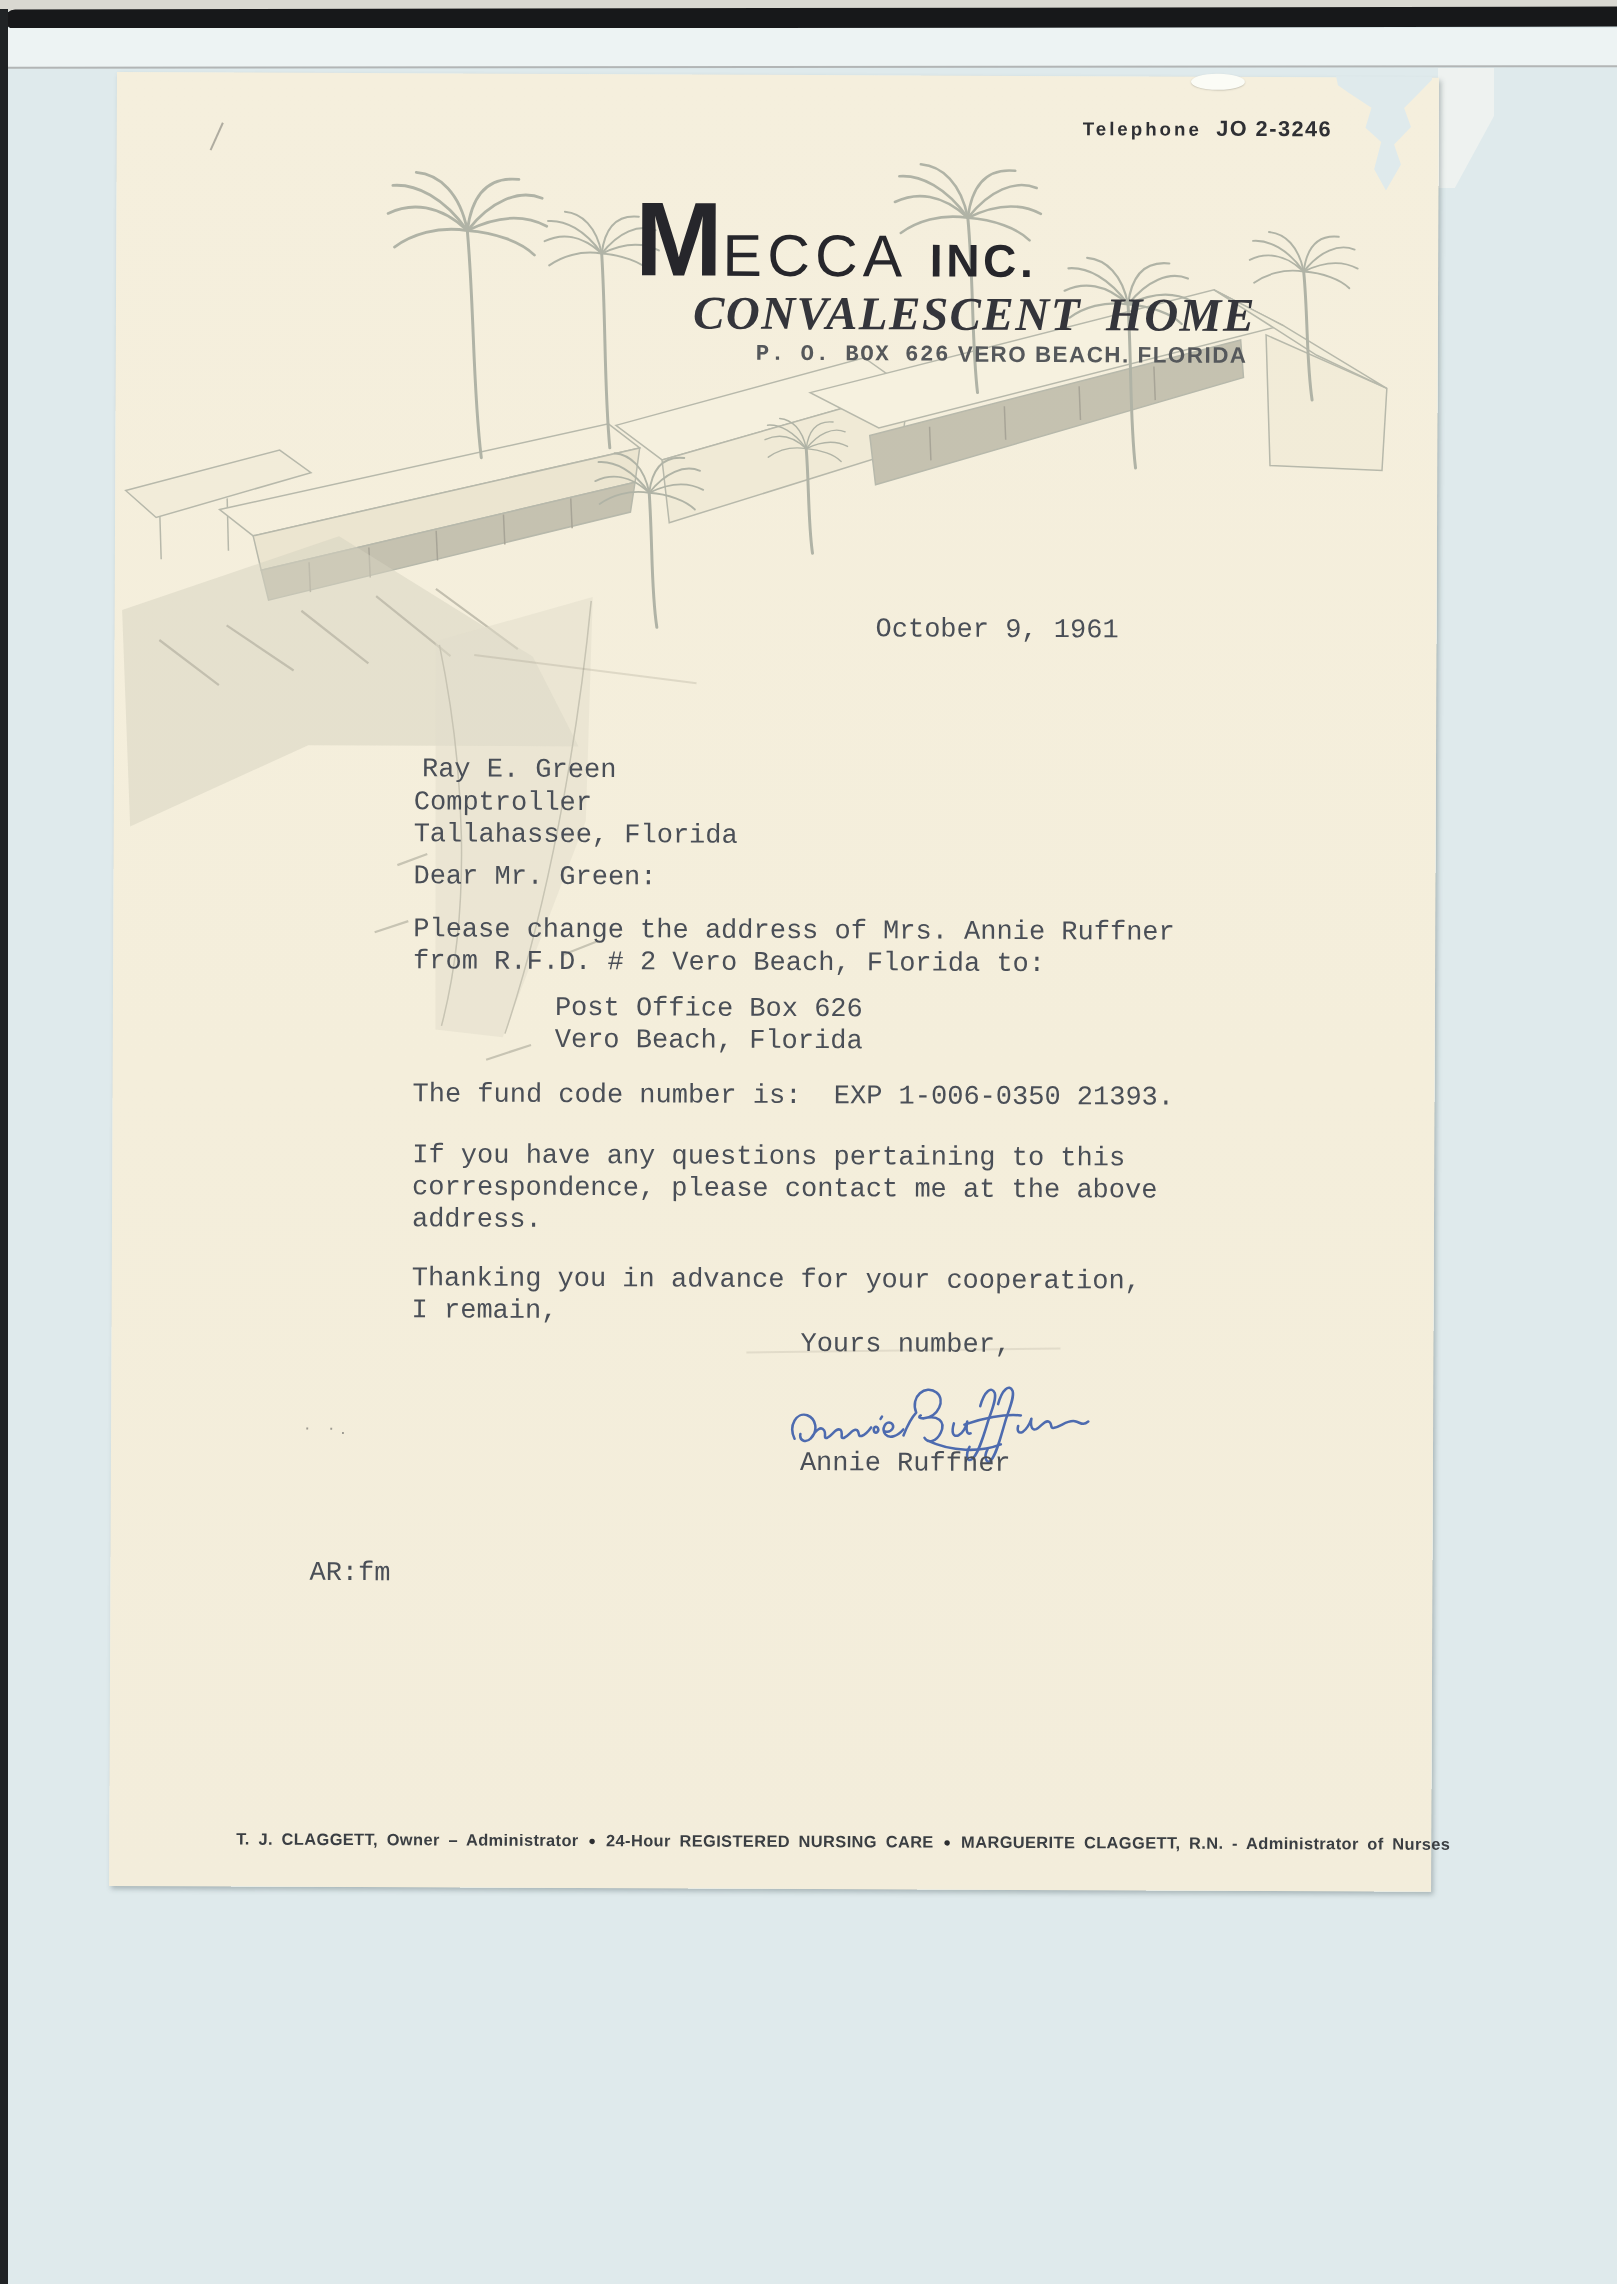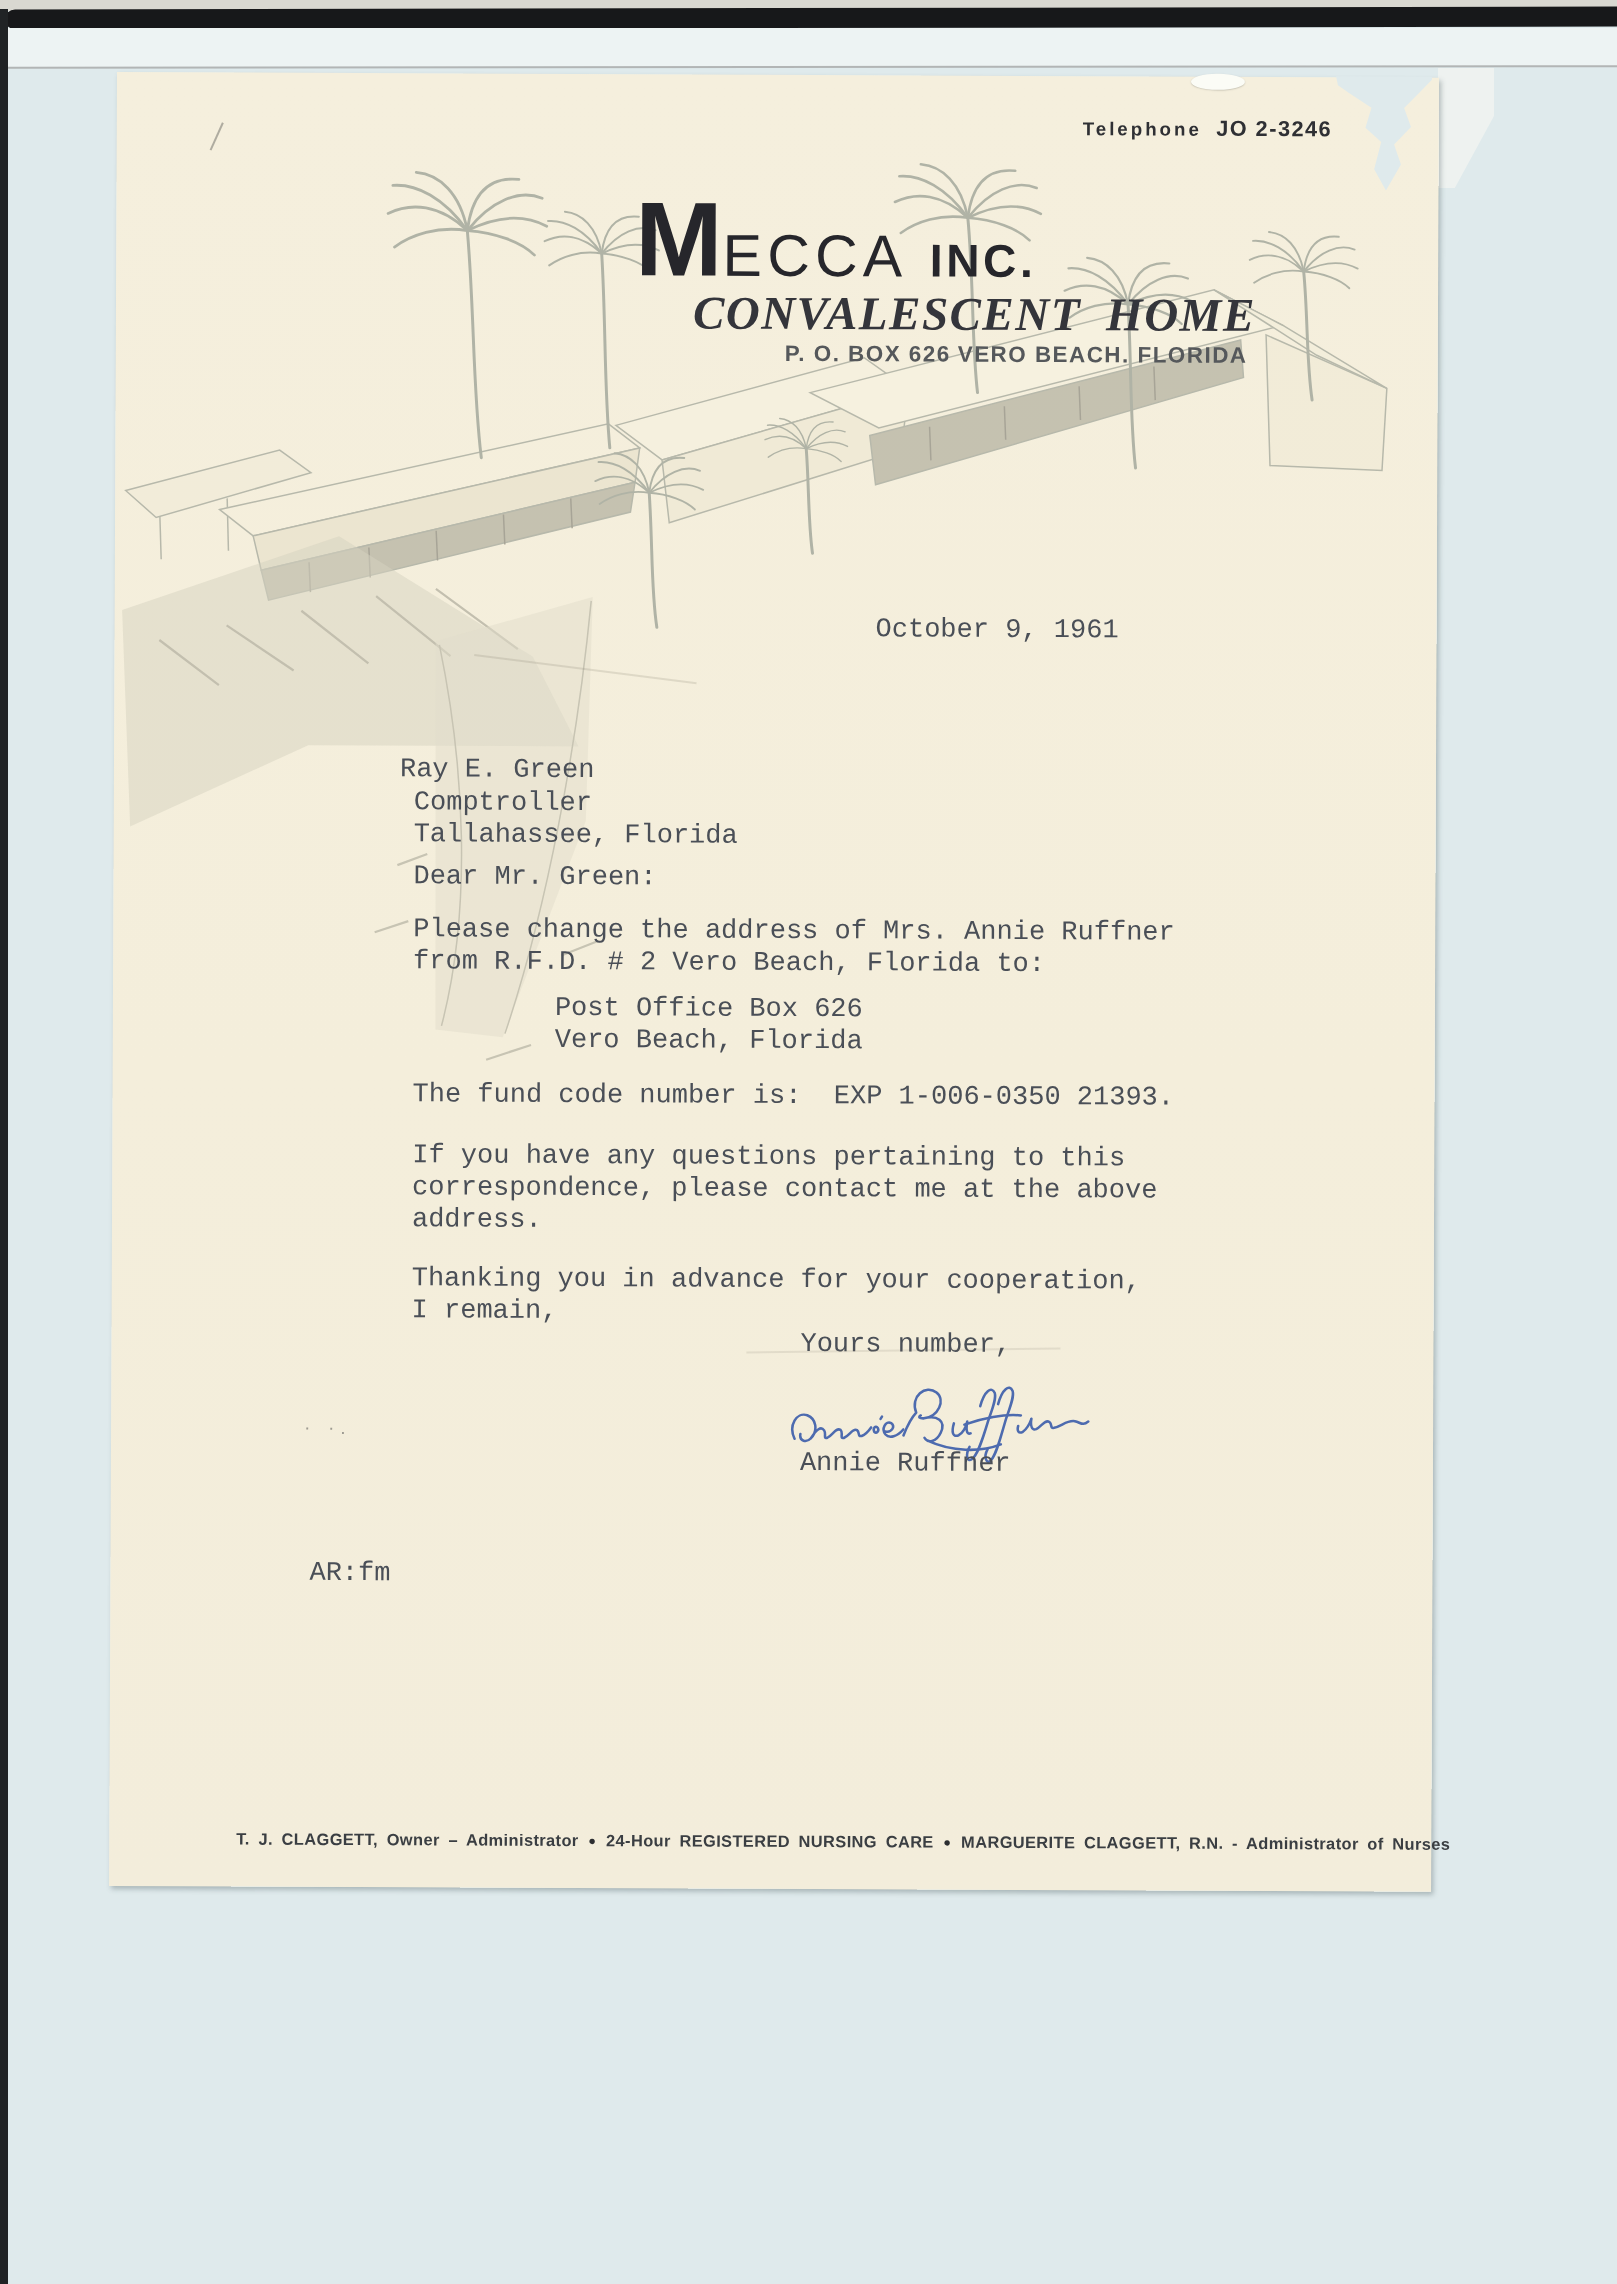--- a/index.html
+++ b/index.html
@@ -25,21 +25,21 @@
   .phone{position:absolute;left:966px;top:39px;color:#2f3034;white-space:nowrap;}
   .phone .lbl{font-size:18.7px;font-weight:700;letter-spacing:3px;}
   .phone .num{font-size:21.7px;font-weight:700;letter-spacing:1.5px;margin-left:11px;}
   .brand{position:absolute;left:519px;top:112px;display:flex;align-items:baseline;color:#26262b;white-space:nowrap;}
   .brand .ini{font-size:105px;font-weight:700;line-height:1;letter-spacing:0;}
   .brand .rest{font-size:59px;font-weight:400;letter-spacing:5.2px;}
   .brand .inc{font-size:46px;font-weight:700;letter-spacing:3.7px;margin-left:22.4px;}
   .subtitle{position:absolute;left:577px;top:211px;font-family:"Liberation Serif",serif;font-style:italic;
             font-weight:700;font-size:47px;letter-spacing:1.5px;word-spacing:12px;color:#34353b;white-space:nowrap;}
   .poline{position:absolute;top:266px;font-size:22.4px;font-weight:700;letter-spacing:1.5px;color:#55585b;white-space:nowrap;}
-  .po1{left:669px;} .po2{left:842px;}
+  .po1{left:640px;font-family:Liberation Mono, monospace;} .po2{left:842px;}
   
   .tw{position:absolute;font-family:"Liberation Mono",monospace;font-size:27px;line-height:30px;
       color:#4a4f57;white-space:pre;}
   
   .sig{position:absolute;left:665px;top:1287px;transform:rotate(-2deg);}
   
   .footline{position:absolute;left:127px;top:1757px;width:1214px;display:flex;align-items:center;
             justify-content:space-between;font-size:16.4px;font-weight:600;letter-spacing:0.4px;
             word-spacing:3.7px;color:#3a3e42;white-space:nowrap;}
   .footline .dot{font-size:12.7px;color:#2c2e30;}
@@ -142,21 +142,21 @@
       <span class="ini">M</span>
       <span class="rest">ECCA</span>
       <span class="inc">INC.</span>
     </div>
     <div class="subtitle">CONVALESCENT HOME</div>
     <div class="poline po1">P. O. BOX 626</div>
     <div class="poline po2">VERO BEACH. FLORIDA</div>
 
     <div class="tw" style="left:761px;top:539px;">October 9, 1961</div>
 
-    <div class="tw" style="left:286px;top:681px;text-align:right;">Ray E. Green</div>
+    <div class="tw" style="left:308px;top:681px;text-align:right;">Ray E. Green</div>
     <div class="tw" style="left:300px;top:714px;">Comptroller</div>
     <div class="tw" style="left:300px;top:746px;">Tallahassee, Florida</div>
 
     <div class="tw" style="left:300px;top:788px;">Dear Mr. Green:</div>
 
     <div class="tw" style="left:300px;top:841px;">Please change the address of Mrs. Annie Ruffner</div>
     <div class="tw" style="left:300px;top:873px;">from R.F.D. # 2 Vero Beach, Florida to:</div>
 
     <div class="tw" style="left:442px;top:919px;">Post Office Box 626</div>
     <div class="tw" style="left:442px;top:951px;">Vero Beach, Florida</div>

